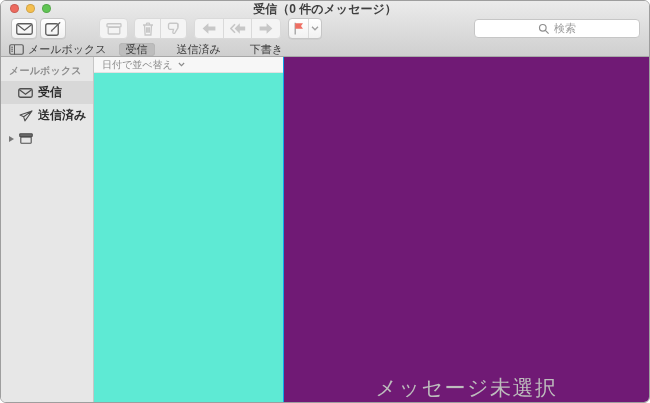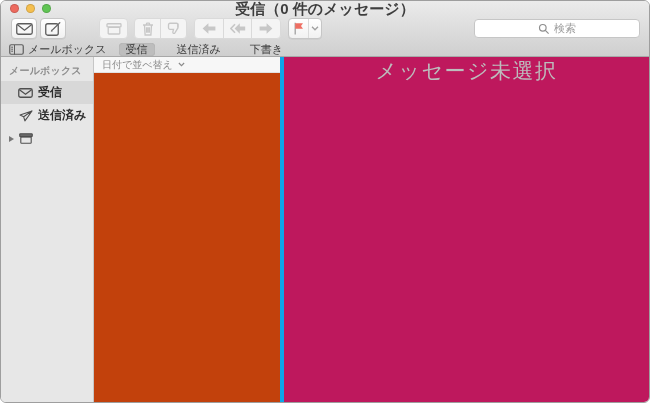--- a/index.html
+++ b/index.html
@@ -7,21 +7,21 @@
   .window{position:absolute;inset:0;border:1px solid #9e9e9e;border-radius:6px;overflow:hidden;background:#fff;box-sizing:border-box;}
 
   
   .chrome{height:55px;background:linear-gradient(#ebebeb,#cfcfcf);border-bottom:1px solid #a8a8a8;position:relative;}
   .titlebar{height:15px;position:relative;}
   .traffic{position:absolute;top:3px;left:9px;display:flex;gap:7px;}
   .light{width:9px;height:9px;border-radius:50%;border:0.5px solid rgba(0,0,0,.15);box-sizing:border-box;}
   .light.red{background:#ed6a5e;}
   .light.yellow{background:#f5bf4f;}
   .light.green{background:#61c554;}
-  .title{text-align:center;font-size:15px;font-weight:bold;color:#3e3e3e;line-height:16px;}
+  .title{text-align:center;font-size:12px;font-weight:bold;color:#3e3e3e;line-height:16px;}
 
   .toolbar{height:26px;position:relative;}
   .tb{position:absolute;top:2px;height:21px;box-sizing:border-box;border:1px solid #c6c6c6;border-radius:4px;background:linear-gradient(#ffffff,#f1f1f1);display:flex;align-items:center;justify-content:center;box-shadow:0 0.5px 0 rgba(0,0,0,.08);}
   .tb.disabled{border-color:#dadada;background:#f4f4f4;box-shadow:none;}
   .seg{padding:0;}
   .seg .segbtn{height:100%;display:flex;align-items:center;justify-content:center;}
   .seg .segbtn + .segbtn{border-left:1px solid #dadada;}
   .icon-stroke{stroke:#5d5d5d;fill:none;stroke-width:1.3;}
   .icon-fill{fill:#5d5d5d;}
   .disabled .icon-stroke{stroke:#c7c7c7;}
@@ -39,24 +39,24 @@
   .content{display:flex;height:calc(100% - 56px);}
   .sidebar{width:93px;flex:0 0 93px;background:#e7e7e7;border-right:1px solid #c6c6c6;box-sizing:border-box;padding-top:3px;}
   .sec-header{font-size:10px;font-weight:bold;color:#8d8d8d;padding:4px 0 3px 8px;letter-spacing:.2px;}
   .mbox-row{height:23px;display:flex;align-items:center;padding-left:5px;color:#2c2c2c;font-size:12px;font-weight:bold;}
   .mbox-row.selected{background:#d8d8d8;}
   .disc-slot{width:11px;display:flex;align-items:center;justify-content:center;flex:0 0 11px;}
   .disc-tri{width:0;height:0;border-left:5px solid #777;border-top:3.5px solid transparent;border-bottom:3.5px solid transparent;}
   .mbox-ic{width:17px;display:flex;align-items:center;justify-content:center;flex:0 0 17px;margin-right:4px;}
   .sec-header.smart{margin-top:6px;}
 
-  .list{width:190px;flex:0 0 190px;background:#c2410c;border-right:4px solid #0ea5e9;box-sizing:border-box;font-family:Liberation Mono, monospace;}
+  .list{width:190px;flex:0 0 190px;background:#5eead4;border-right:1px solid #0ea5e9;box-sizing:border-box;font-family:Liberation Mono, monospace;}
   .list-header{height:15px;background:#f7f7f7;border-bottom:1px solid #e2e2e2;display:flex;align-items:center;padding-left:8px;gap:5px;font-size:10px;color:#8a8a8a;}
 
-  .main{flex:1;background:#be185d;display:flex;align-items:flex-start;justify-content:center;}
+  .main{flex:1;background:#701a75;display:flex;align-items:flex-end;justify-content:center;}
   .placeholder{font-size:21px;color:#bdbdbd;letter-spacing:1.5px;}
 </style>
 </head>
 <body>
 
 <div class="window">
 
   <div class="chrome">
 
     <div class="titlebar">

